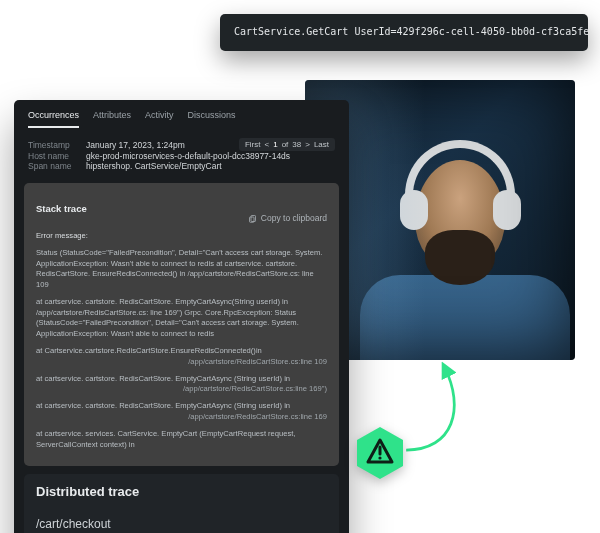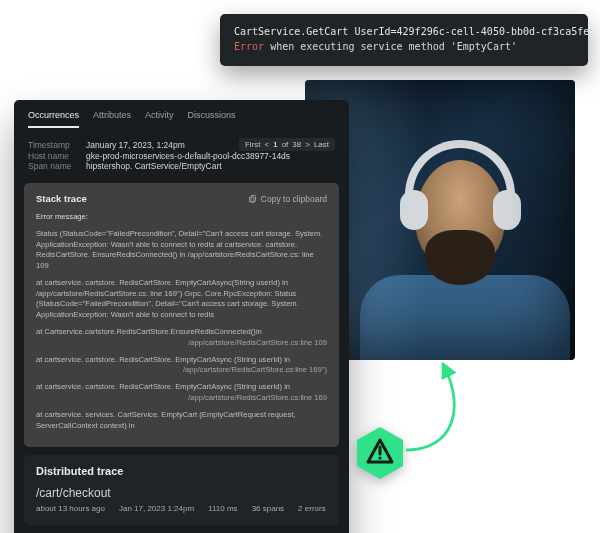--- a/index.html
+++ b/index.html
@@ -120,38 +120,38 @@
   .inner {
     margin:4px 10px 8px;
     background:#404040;
     border-radius:5px;
     padding:10px 12px 10px;
   }
   .inner h4 {
     color:#e8ebed; font-size:9.5px; font-weight:600;
     display:flex; justify-content:space-between; align-items:center;
   }
-  .copy { color:#aeb4b9; font-size:8.5px; font-weight:400; display:flex; gap:4px; align-items:center; cursor:pointer;}
+  .copy { color:#aeb4b9; font-size:8.5px; font-weight:400; display:flex; gap:4px; align-items:center; cursor:pointer;margin-top:20px;}
   .copy svg { width:9px; height:9px; }
   .trace {
     margin-top:8px;
     font-size:7.6px;
     line-height:1.42;
     color:#b9bfc4;
   }
   .trace strong { color:#d9dde0; font-weight:500; }
   .trace p { margin-bottom:6px; }
   .trace .path { color:#9fa6ab; text-align: right; display:block;}
   .inner2 {
     margin:0 10px 8px;
     background:#202428;
     border-radius:5px;
     padding:10px 12px 12px;
   }
-  .inner2 h4 { color:#e8ebed; font-size:11px; font-weight:600; margin-bottom:9px;}
+  .inner2 h4 { color:#e8ebed; font-size:13px; font-weight:600; margin-bottom:18px;}
   .dtrace-row1 { color:#ced3d7; font-size:12px; margin-bottom:4px;}
   .dtrace-row2 { color:#a4abb1; font-size:8px; display:flex; gap:14px; }
 
   
   .hex {
     position:absolute;
     left:355px; top:425px;
     width:50px; height:56px;
     z-index:6;
   }
@@ -163,23 +163,20 @@
     z-index:5;
   }
   .arrow svg { overflow:visible; }
 
 </style>
 </head>
 <body>
 
 <div class="code-banner">
   <div class="l1">CartService.GetCart UserId=429f296c-cell-4050-bb0d-cf3ca5fe8243</div>
-  <div>
-    <span class="err">Error</span><span> when executing service method 'EmptyCart'</span>
-  </div>
 </div>
 
 <div class="photo">
   <div class="shirt"></div>
   <div class="head"></div>
   <div class="beard"></div>
   <div class="headband"></div>
   <div class="earcup-l"></div>
   <div class="earcup-r"></div>
   <div class="monitor-glow"></div>

